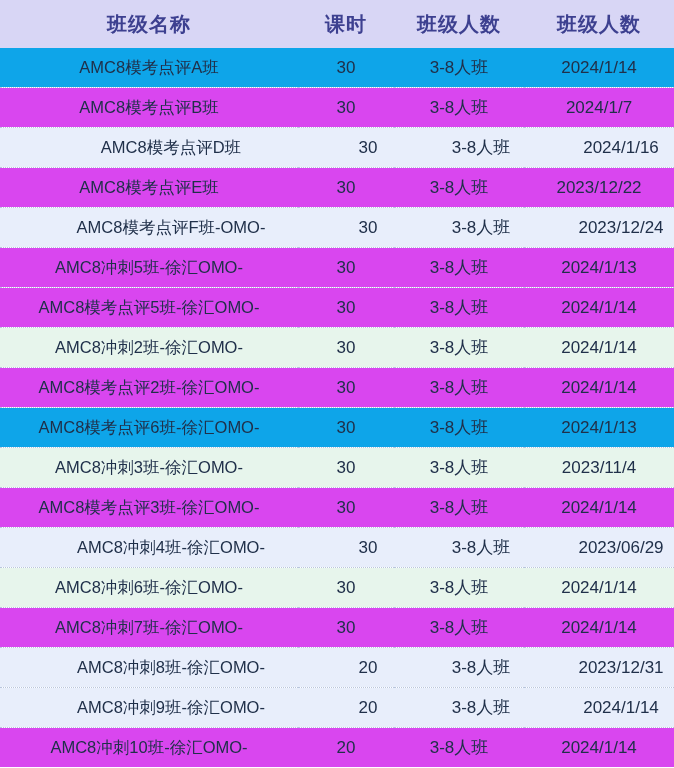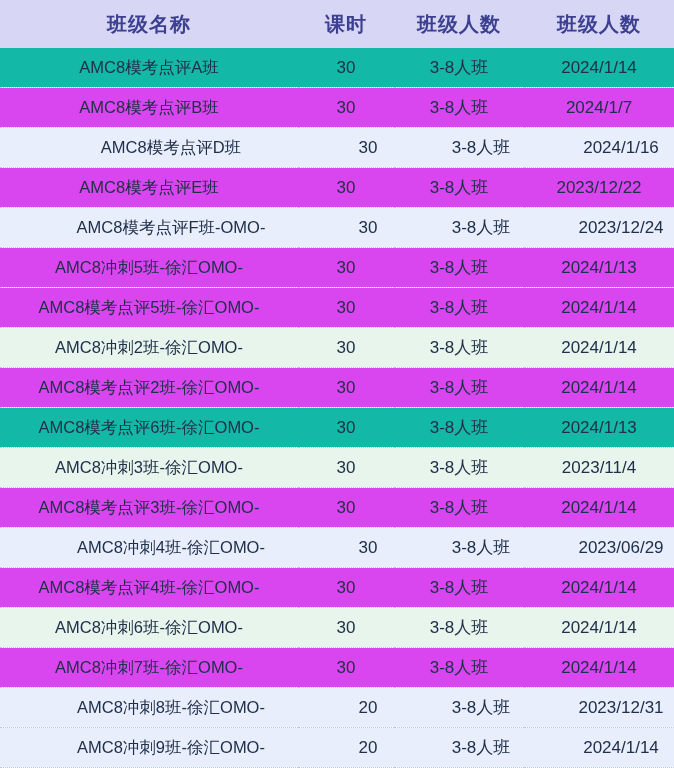--- a/index.html
+++ b/index.html
@@ -45,21 +45,21 @@
     overflow: hidden;
   }
   tbody tr td.col-name {
     font-size: 16.5px;
     letter-spacing: 0px;
   }
   tbody tr:last-child td {
     border-bottom: none;
   }
   
-  .t-pink  td { background: #14b8a6; margin-top: 44px; }
+  .t-pink  td { background: #0ea5e9; margin-top: 44px; }
   .t-blue  td { background: #e8eefb; padding-left: 45px; }
   .t-green td { background: #e7f5ec; }
   .t-white td { background: #d946ef; }
 </style>
 </head>
 <body>
 
 <table id="table-root">
   <colgroup>
     <col class="c0">
@@ -147,26 +147,20 @@
         <td>30</td>
         <td>3-8人班</td>
         <td>2024/1/14</td>
       </tr>
       <tr class="t-blue">
         <td class="col-name">AMC8冲刺4班-徐汇OMO-</td>
         <td>30</td>
         <td>3-8人班</td>
         <td>2023/06/29</td>
       </tr>
-      <tr class="t-white">
-        <td class="col-name">AMC8模考点评4班-徐汇OMO-</td>
-        <td>30</td>
-        <td>3-8人班</td>
-        <td>2024/1/14</td>
-      </tr>
       <tr class="t-green">
         <td class="col-name">AMC8冲刺6班-徐汇OMO-</td>
         <td>30</td>
         <td>3-8人班</td>
         <td>2024/1/14</td>
       </tr>
       <tr class="t-white">
         <td class="col-name">AMC8冲刺7班-徐汇OMO-</td>
         <td>30</td>
         <td>3-8人班</td>

